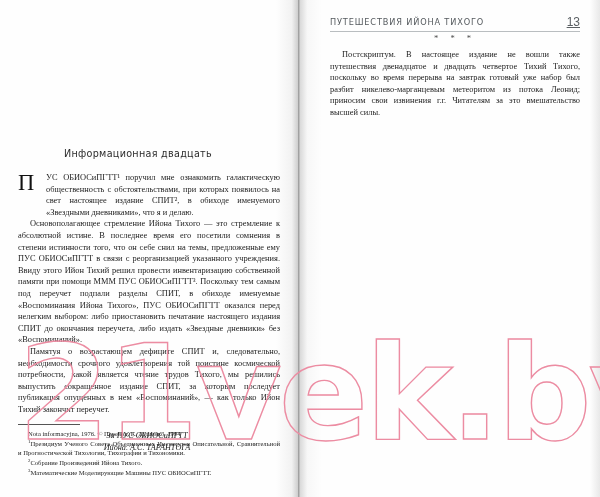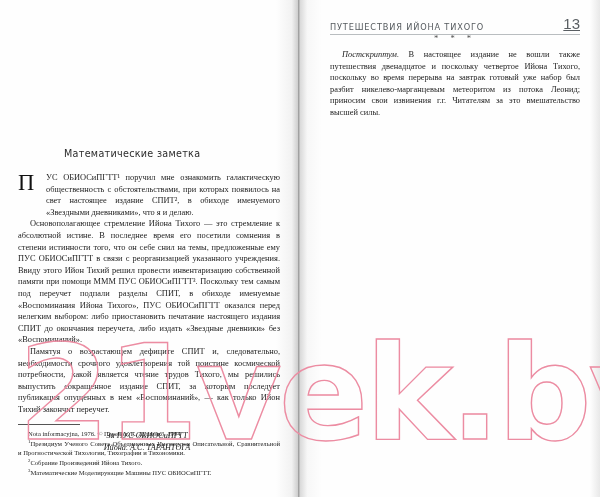--- a/index.html
+++ b/index.html
@@ -90,31 +90,31 @@
 
   
   #rh {
     position: absolute;
     left: 330px;
     top: 15px;
     width: 250px;
   }
   #rh-row {
     display: flex;
-    align-items: flex-end;
+    align-items: center;
     justify-content: space-between;
     font-family: "DejaVu Sans", "Liberation Sans", sans-serif;
     font-size: 8.2px;
     letter-spacing: 0.85px;
     color: #555a5e;
   }
   #rh-title { white-space: nowrap; }
   #rh-folio {
     font-family: "Liberation Sans", sans-serif;
-    font-size: 15px;
+    font-size: 12px;
     letter-spacing: 0;
     color: #5a5f63;
     text-decoration: underline;
   }
   #rh-rule {
     margin-top: 2px;
     height: 1px;
     width: 100%;
     background: #b9bdc0;
   }
@@ -138,21 +138,21 @@
   .para {
     margin: 0;
     font-size: 8.4px;
     line-height: 11.6px;
     text-align: justify;
     text-indent: 12px;
     color: #1c1c1c;
     hyphens: manual;
   }
   .para.noindent { text-indent: 0; margin-left: 28px; }
-  .it { font-style: italic; }
+  .it { }
 
   
   #left-body {
     position: absolute;
     left: 18px;
     top: 148px;
     width: 262px;
     color: #1d1d1d;
   }
   #note-heading {
@@ -231,26 +231,26 @@
   <div id="rh">
     <div id="rh-row">
       <span id="rh-title">ПУТЕШЕСТВИЯ ИЙОНА ТИХОГО</span>
       <span id="rh-folio">13</span>
     </div>
     <div id="rh-rule"></div>
   </div>
 
   <div id="right-body">
     <div class="asterism">* * *</div>
-    <p class="para"><span class="it">Постскриптум.</span><span> В настоящее издание не вошли также путешествия двенадцатое и поскольку четвертое Ийона Тихого, поскольку во время перерыва на завтрак готовый уже набор был разбит никелево-марганцевым метеоритом из потока Леонид; приносим свои извинения г.г. Читателям за это вмешательство высшей силы.</span></p>
+    <p class="para"><span class="it">Постскриптум.</span><span> В настоящее издание не вошли также путешествия двенадцатое и двадцать четвертое Тихий Тихого, поскольку во время перерыва на завтрак готовый уже набор был разбит никелево-марганцевым метеоритом из потока Леонид; приносим свои извинения г.г. Читателям за это вмешательство высшей силы.</span></p>
   </div>
 
   <div id="left-body">
 
-    <div id="note-heading">Математические заметка</div>
+    <div id="note-heading">Информационная двадцать</div>
 
     <div id="first-para">
       <span id="dropcap">П</span>
       <p class="para noindent">УС ОБИОСиПГТТ¹ поручил мне ознакомить галактическую общественность с обстоятельствами, при которых появилось на свет настоящее издание СПИТ², в обиходе именуемого «Звездными дневниками», что я и делаю.</p>
     </div>
 
     <p class="para">Основополагающее стремление Ийона Тихого — это стремление к абсолютной истине. В последнее время его посетили сомнения в степени истинности того, что он себе снил на темы, предложенные ему ПУС ОБИОСиПГТТ в связи с реорганизацией указанного учреждения. Ввиду этого Ийон Тихий решил провести инвентаризацию собственной памяти при помощи МММ ПУС ОБИОСиПГТТ³. Поскольку тем самым под переучет подпали разделы СПИТ, в обиходе именуемые «Воспоминания Ийона Тихого», ПУС ОБИОСиПГТТ оказался перед нелегким выбором: либо приостановить печатание настоящего издания СПИТ до окончания переучета, либо издать «Звездные дневники» без «Воспоминаний».</p>
     <p class="para">Памятуя о возрастающем дефиците СПИТ и, следовательно, необходимости срочного удовлетворения той поистине космической потребности, какой является чтение трудов Тихого, мы решились выпустить сокращенное издание СПИТ, за которым последует публикация опущенных в нем «Воспоминаний», — как только Ийон Тихий закончит переучет.</p>
 
     <div id="signature">

